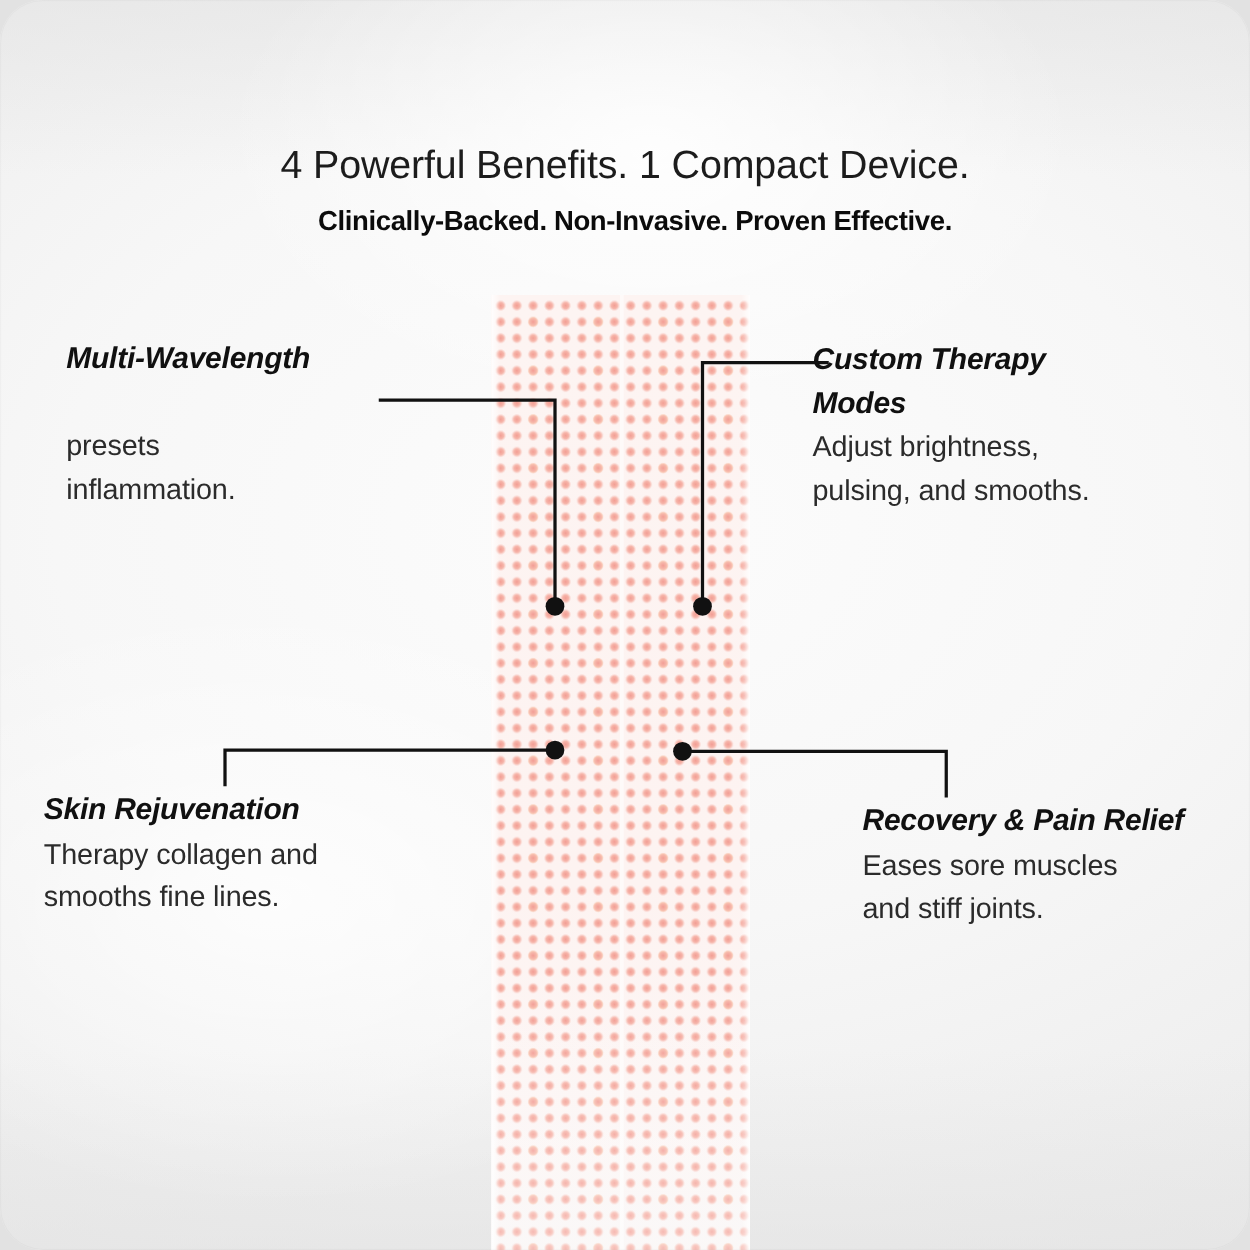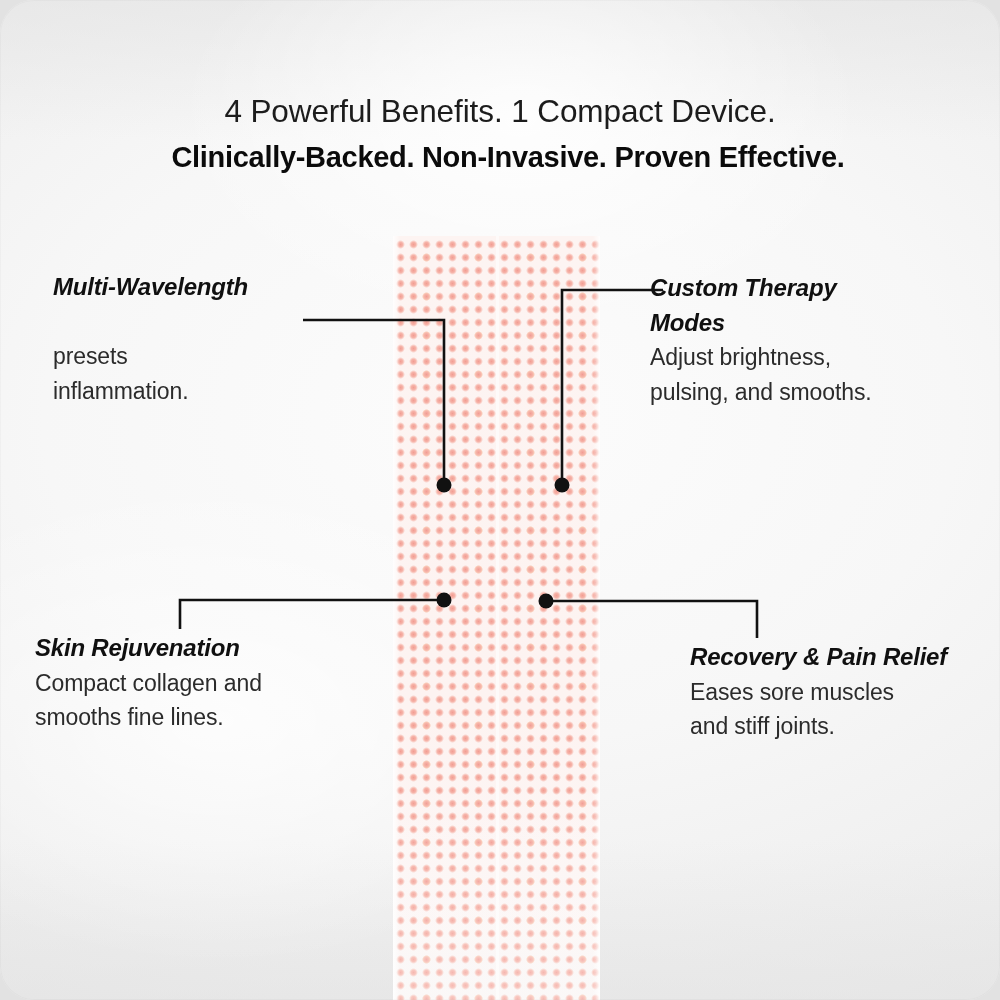--- a/index.html
+++ b/index.html
@@ -75,32 +75,32 @@
     top: 0; bottom: 0; width: 7px;
     background: linear-gradient(90deg, rgba(255,255,255,0.9), rgba(255,255,255,0));
   }
   #led-edge-right { right: 0; transform: scaleX(-1); }
   #led-edge-left { left: 0; }
 
   
   #headline {
     position: absolute;
     left: 0; right: 0;
-    top: 88px;
+    top: 108px;
     text-align: center;
   }
   .head-line1 {
     font-size: 31.5px;
     font-weight: 400;
     color: #1c1c1c;
     letter-spacing: -0.1px;
     line-height: 46px;
   }
   .head-line2 {
-    font-size: 29px;
+    font-size: 22px;
     font-weight: 700;
     color: #0b0b0b;
     letter-spacing: -0.3px;
     line-height: 46px;
     margin-left: 16px;
   }
 
   
   .callout { position: absolute; }
   .callout .c-title {
@@ -189,21 +189,21 @@
     </p>
     <p class="c-body">
       <span>Adjust brightness,</span><br>
       <span>pulsing, and smooths.</span>
     </p>
   </div>
 
   <div class="callout" id="callout-bl">
     <p class="c-title">Skin Rejuvenation</p>
     <p class="c-body">
-      <span>Compact collagen and</span><br>
+      <span>Therapy collagen and</span><br>
       <span>smooths fine lines.</span>
     </p>
   </div>
 
   <div class="callout" id="callout-br">
     <p class="c-title">Recovery &amp; Pain Relief</p>
     <p class="c-body">
       <span>Eases sore muscles</span><br>
       <span>and stiff joints.</span>
     </p>

